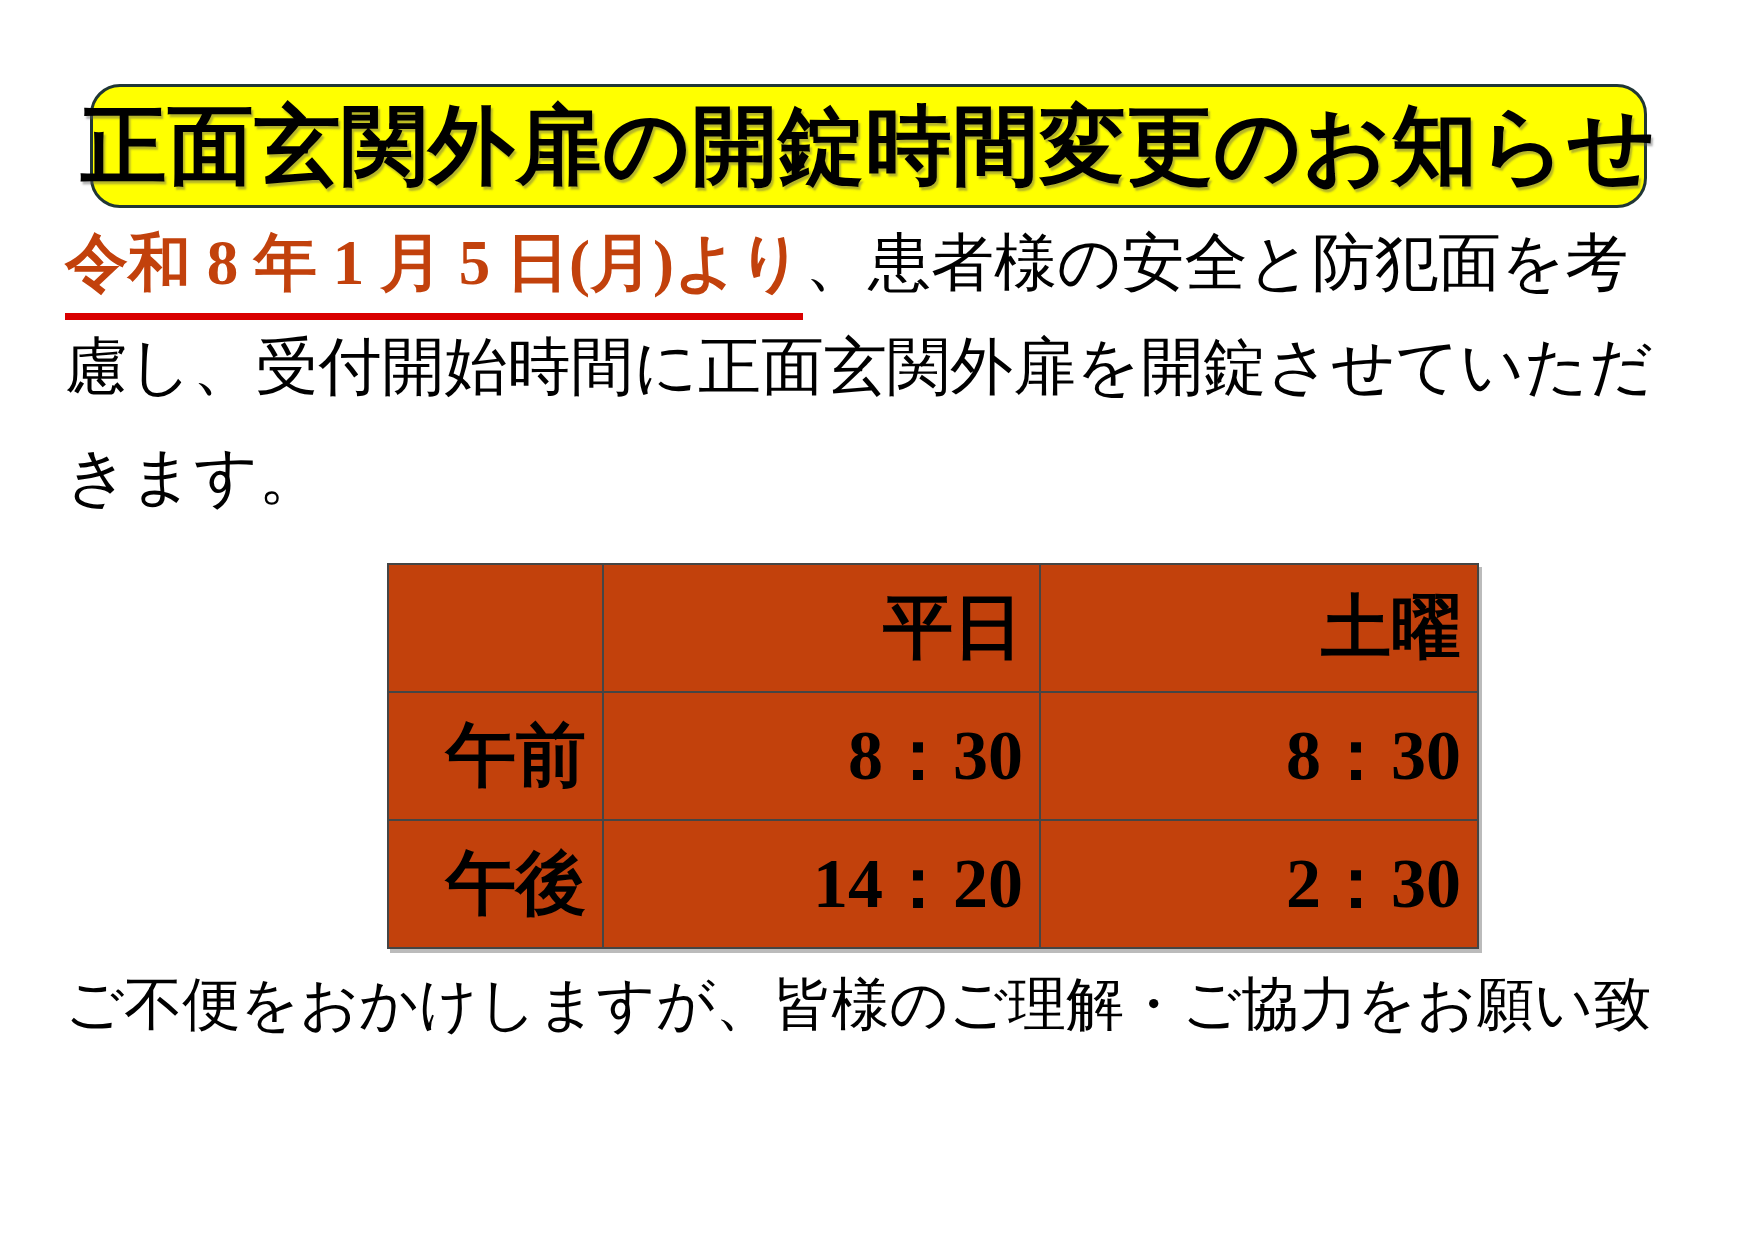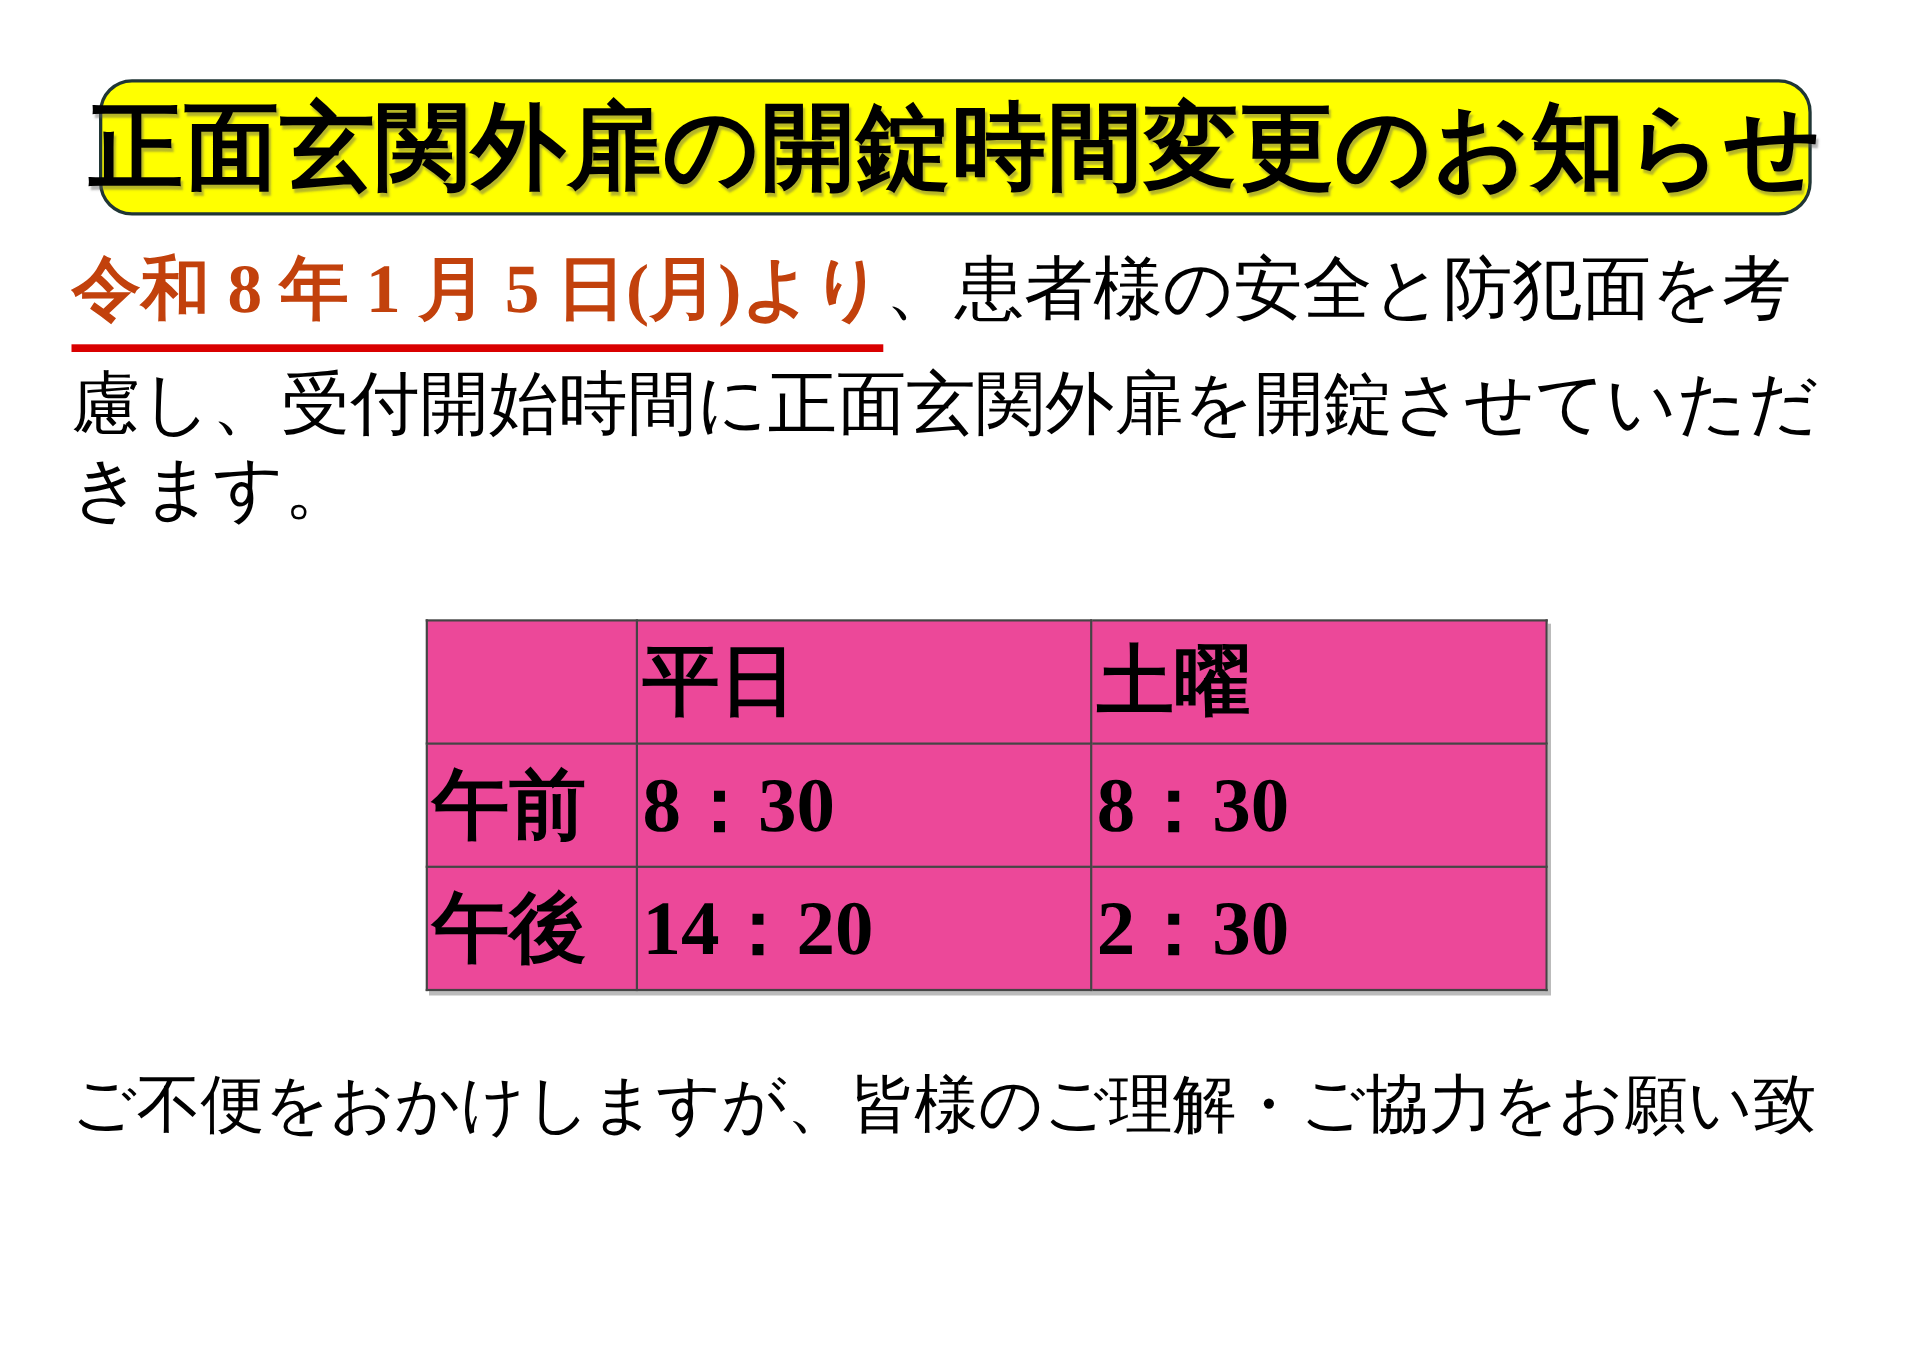--- a/index.html
+++ b/index.html
@@ -14,21 +14,21 @@
     background: #ffffff;
     overflow: hidden;
     font-family: "Liberation Serif", "DejaVu Serif", serif;
     color: #000000;
   }
 
   
   .title-box {
     position: absolute;
     left: 90px;
-    top: 72px;
+    top: 84px;
     width: 1551px;
     height: 118px;
     background: #ffff00;
     border: 3px solid #203636;
     border-radius: 30px;
     display: flex;
     align-items: center;
     justify-content: center;
   }
   .title-text {
@@ -42,21 +42,21 @@
   
   .body-line {
     position: absolute;
     left: 65px;
     white-space: nowrap;
     font-size: 63px;
     line-height: 1.25;
   }
   .line-1 { top: 224px; }
   .line-2 { top: 328px; }
-  .line-3 { top: 405px; }
+  .line-3 { top: 438px; }
 
   .date-emphasis {
     color: #c2410c;
     font-weight: 700;
     display: inline-block;
     padding-bottom: 10px;
     border-bottom: 7px solid #d90000;
     margin-right: 2px;
   }
 
@@ -64,26 +64,26 @@
   .schedule-table {
     position: absolute;
     left: 387px;
     top: 563px;
     border-collapse: collapse;
     table-layout: fixed;
     box-shadow: 3px 4px 0 rgba(150,150,150,0.65);
   }
   .schedule-table td, .schedule-table th {
     border: 2px solid #454545;
-    text-align: left;
+    text-align: right;
     vertical-align: middle;
     font-size: 70px;
     font-weight: 700;
-    padding: 4px;
-    background: #ec4899;
+    padding: 16px;
+    background: #c2410c;
   }
   .col-label  { width: 181px; }
   .col-week   { width: 403px; }
   .col-sat    { width: 404px; }
   .schedule-table tr { height: 112px; }
 
   
   .closing-line {
     position: absolute;
     left: 65px;

